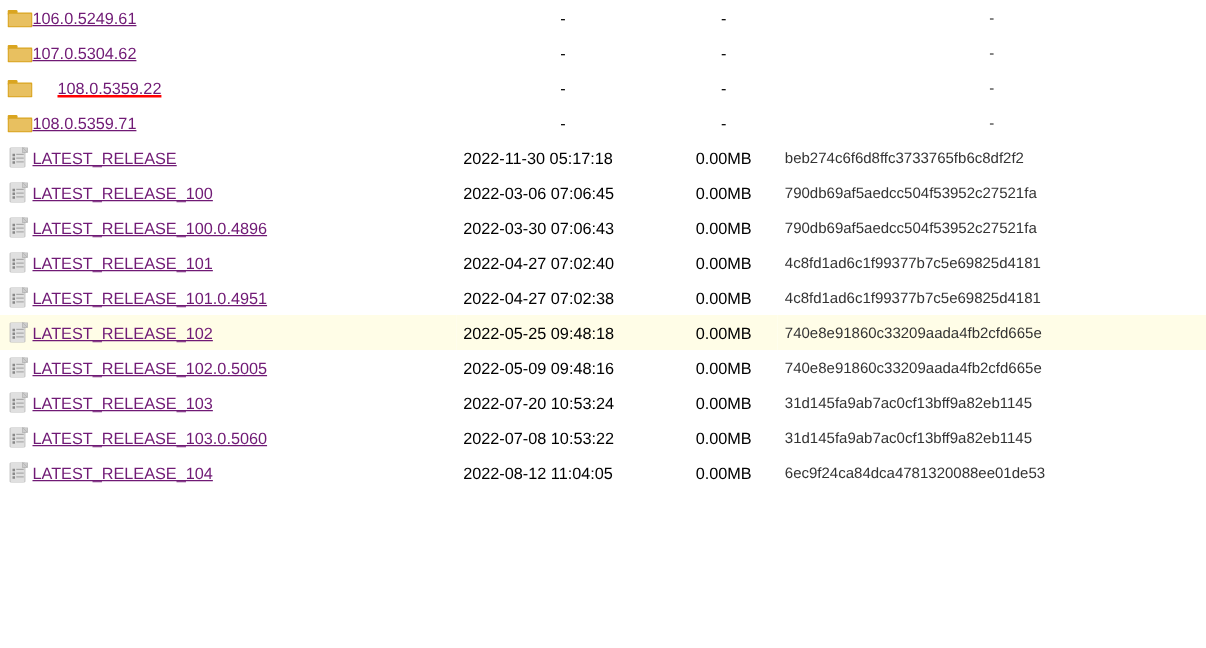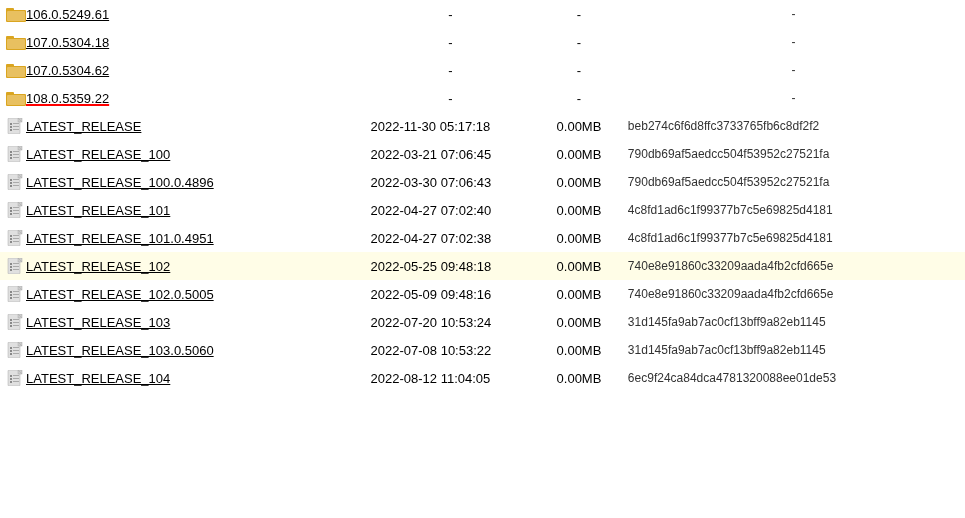--- a/index.html
+++ b/index.html
@@ -22,21 +22,21 @@
     .file-table td {
       padding: 2px 6px;
       vertical-align: middle;
       white-space: nowrap;
     }
     .col-name { width: 340px; }
     .col-date { width: 160px; }
     .col-size { width: 80px; }
     .col-hash { width: 320px; color: #333; font-size: 12px; }
     .file-link {
-      color: #000000;
+      color: #701a75;
       text-decoration: underline;
       cursor: pointer;
     }
     .folder-svg { vertical-align: middle; }
     .file-svg { vertical-align: middle; }
     .name-cell {
       display: flex;
       align-items: center;
     }
   </style>
@@ -61,51 +61,51 @@
         <td class="col-hash" style="text-align: center;">-</td>
       </tr>
       <tr>
         <td class="col-name">
           <div class="name-cell">
             <span><svg class="folder-svg" width="20" height="16" viewBox="0 0 20 16">
     <rect x="0" y="4" width="20" height="12" rx="1" fill="#DAA520"></rect>
     <rect x="0" y="2" width="8" height="4" rx="1" fill="#DAA520"></rect>
     <rect x="1" y="5" width="18" height="10" rx="1" fill="#E8C060"></rect>
   </svg></span>
-            <a class="file-link" href="#">107.0.5304.18</a>
+            <a class="file-link" href="#">107.0.5304.62</a>
           </div>
         </td>
         <td class="col-date" style="text-align: center;">-</td>
         <td class="col-size" style="text-align: center;">-</td>
         <td class="col-hash" style="text-align: center;">-</td>
       </tr>
       <tr>
         <td class="col-name">
           <div class="name-cell">
             <span><svg class="folder-svg" width="20" height="16" viewBox="0 0 20 16">
     <rect x="0" y="4" width="20" height="12" rx="1" fill="#DAA520"></rect>
     <rect x="0" y="2" width="8" height="4" rx="1" fill="#DAA520"></rect>
     <rect x="1" y="5" width="18" height="10" rx="1" fill="#E8C060"></rect>
   </svg></span>
-            <a class="file-link" href="#">107.0.5304.62</a>
+            <a class="file-link" href="#" style="text-decoration-color: red; text-decoration-thickness: 2px; margin-left: 20px;">108.0.5359.22</a>
           </div>
         </td>
         <td class="col-date" style="text-align: center;">-</td>
         <td class="col-size" style="text-align: center;">-</td>
         <td class="col-hash" style="text-align: center;">-</td>
       </tr>
       <tr>
         <td class="col-name">
           <div class="name-cell">
             <span><svg class="folder-svg" width="20" height="16" viewBox="0 0 20 16">
     <rect x="0" y="4" width="20" height="12" rx="1" fill="#DAA520"></rect>
     <rect x="0" y="2" width="8" height="4" rx="1" fill="#DAA520"></rect>
     <rect x="1" y="5" width="18" height="10" rx="1" fill="#E8C060"></rect>
   </svg></span>
-            <a class="file-link" href="#" style="text-decoration-color: red; text-decoration-thickness: 2px;">108.0.5359.22</a>
+            <a class="file-link" href="#">108.0.5359.71</a>
           </div>
         </td>
         <td class="col-date" style="text-align: center;">-</td>
         <td class="col-size" style="text-align: center;">-</td>
         <td class="col-hash" style="text-align: center;">-</td>
       </tr>
       <tr>
         <td class="col-name">
           <div class="name-cell">
             <span><svg class="file-svg" width="20" height="16" viewBox="0 0 20 16">
@@ -136,21 +136,21 @@
     <rect x="4" y="5" width="2" height="2" rx="0" fill="#888"></rect>
     <rect x="4" y="8" width="2" height="2" rx="0" fill="#888"></rect>
     <rect x="4" y="11" width="2" height="2" rx="0" fill="#888"></rect>
     <rect x="7" y="5" width="6" height="1" fill="#aaa"></rect>
     <rect x="7" y="8" width="6" height="1" fill="#aaa"></rect>
     <rect x="7" y="11" width="6" height="1" fill="#aaa"></rect>
   </svg></span>
             <a class="file-link" href="#">LATEST_RELEASE_100</a>
           </div>
         </td>
-        <td class="col-date">2022-03-21 07:06:45</td>
+        <td class="col-date">2022-03-06 07:06:45</td>
         <td class="col-size" style="text-align: center;">0.00MB</td>
         <td class="col-hash">790db69af5aedcc504f53952c27521fa</td>
       </tr>
       <tr>
         <td class="col-name">
           <div class="name-cell">
             <span><svg class="file-svg" width="20" height="16" viewBox="0 0 20 16">
     <rect x="2" y="0" width="12" height="16" rx="1" fill="#e0e0e0" stroke="#aaa" stroke-width="0.5"></rect>
     <rect x="12" y="0" width="4" height="4" rx="0" fill="#ccc" stroke="#aaa" stroke-width="0.5"></rect>
     <line x1="12" y1="0" x2="16" y2="4" stroke="#aaa" stroke-width="0.5"></line>

